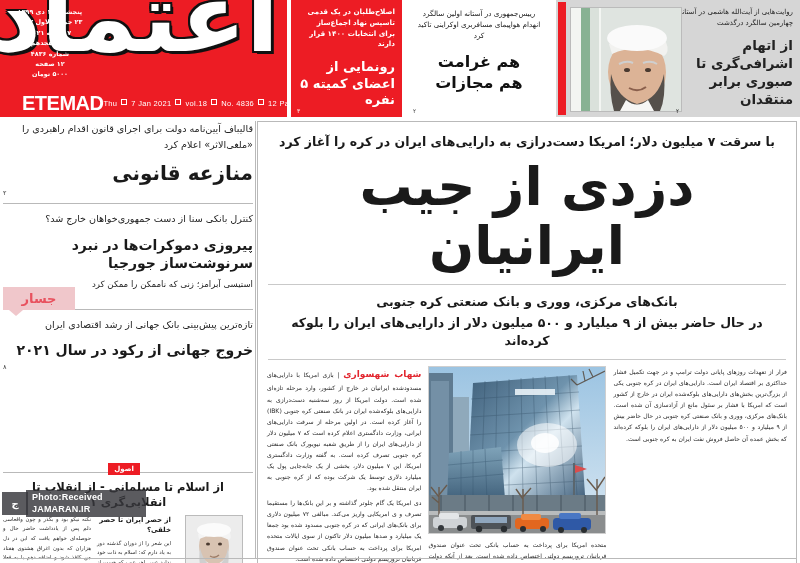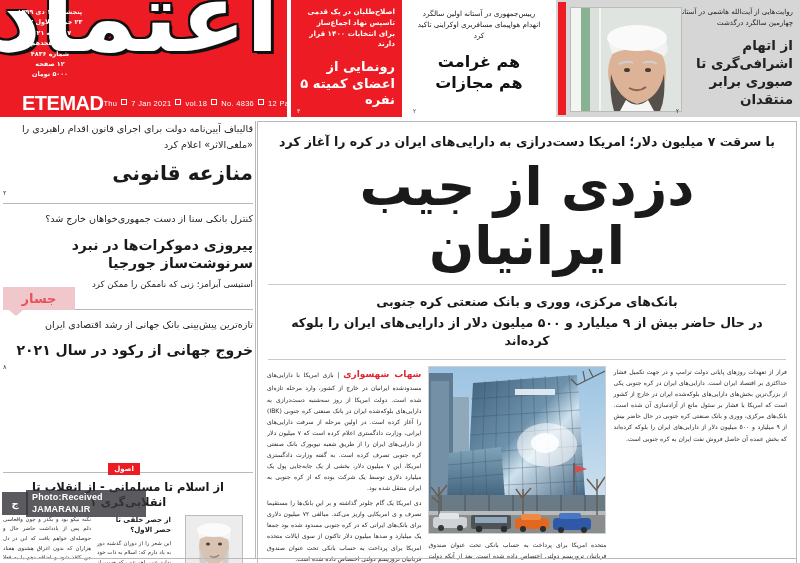--- a/index.html
+++ b/index.html
@@ -416,21 +416,21 @@
   </div>
 
   <div class="bl">
     <div class="osul">اصول</div>
     <div class="bl-title">از اسلام تا مسلمانی - از انقلاب تا انقلابی‌گری ۱</div>
     <div class="bl-grid">
       <div class="bl-c1">
         <div class="bl-body">نکته نیکو بود و بگذر و چون واقعاسی دلم پس از یادداشت حاضر حال و حوصله‌ای خواهم یافت که این در دل هزاران که بدون اغراق هشتوی هفتاد من کافذ شود و اضافه دهم یا به فعلا تالین قلم و کافذ به دست من و بیش روی من است، یک جمله هم که از این همه را نگر و ضرب</div>
       </div>
       <div class="bl-c2">
-        <div class="bl-sub">از حصر خلقی تا حصر الاول؟</div>
+        <div class="bl-sub">از حصر ایران تا حصر خلقی؟</div>
         <div class="bl-body" style="margin-top:3px">این شعر را از دوران گذشته دور به یاد دارم که: اسلام به ذات خود ندارد عیبی اهر عیب که هست از مسلمانی ماست. من هم از این یادداشت که از سر درد و دریغ بر دل و جان نشسته است آغاز می‌کنم.</div>
       </div>
       <div class="bl-c3">
         <div class="author-photo">
           <svg viewBox="0 0 56 56" width="56" height="56">
             <rect width="56" height="56" fill="#ececec"></rect>
             <ellipse cx="28" cy="30" rx="15" ry="18" fill="#d8c3b2"></ellipse>
             <path d="M12 18 q16 -14 32 -1 q2 5 -1 7 q-15 -8 -30 -1z" fill="#f4f4f4"></path>
             <ellipse cx="28" cy="14" rx="17" ry="7" fill="#fbfbfb"></ellipse>
             <path d="M14 32 q4 16 14 20 q11 -4 14 -20 q2 14 -2 24 l-24 0 q-4 -10 -2 -24z" fill="#cfcfcf"></path>

